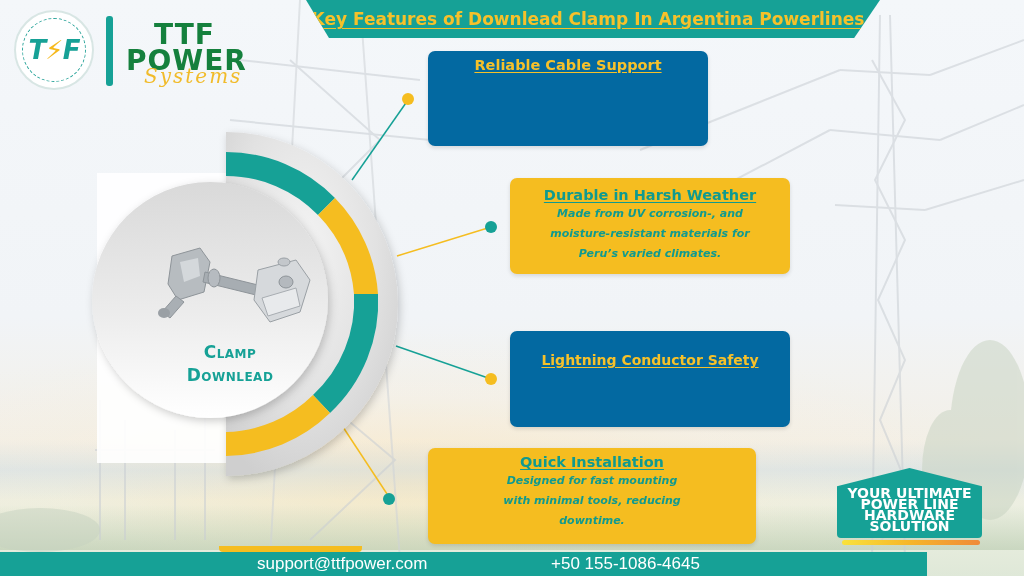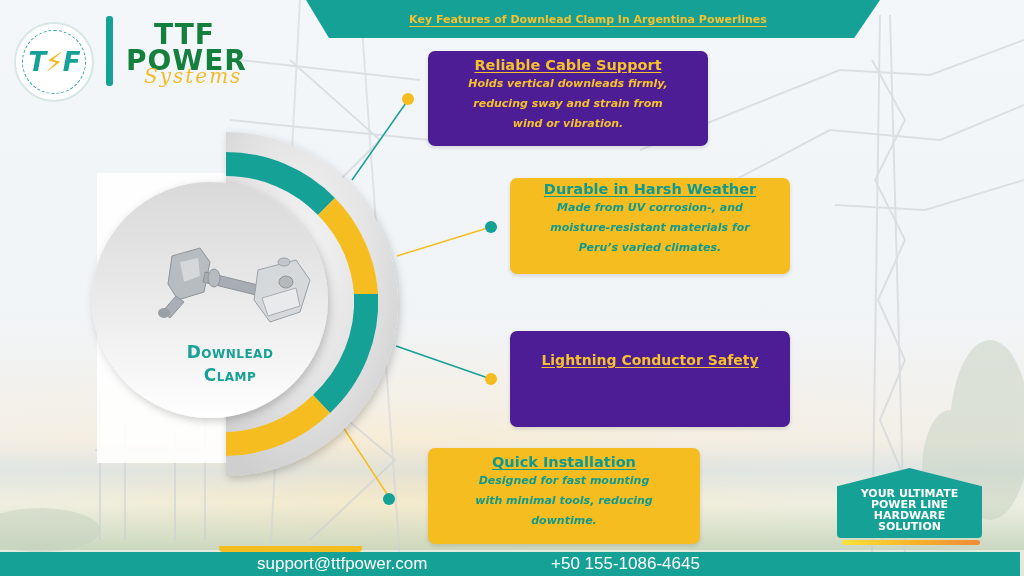--- a/index.html
+++ b/index.html
@@ -20,21 +20,21 @@
   }
   .bg-ground {
     position: absolute; left: 0; right: 0; top: 505px; height: 45px;
     background: linear-gradient(180deg, rgba(190,205,180,0) 0%, rgba(175,195,165,0.5) 100%);
   }
   svg.towers { position: absolute; inset: 0; }
 
   
   .logo { position: absolute; left: 14px; top: 10px; width: 240px; height: 80px; }
   .logo-badge {
-    position: absolute; left: 0; top: 12px; width: 80px; height: 80px; border-radius: 50%;
+    position: absolute; left: 0; top: 0; width: 80px; height: 80px; border-radius: 50%;
     background: #fff; border: 2px solid #d8e6e4;
     display: flex; align-items: center; justify-content: center;
   }
   .logo-badge-ring {
     position: absolute; inset: 6px; border-radius: 50%; border: 1px dashed #2aa49a;
   }
   .logo-mark { font-family: "DejaVu Sans", sans-serif; font-weight: bold; font-style: italic; font-size: 26px; color: #16a196; letter-spacing: -1px; position: relative; }
   .logo-mark .bolt { color: #f6b91c; }
   .logo-divider { position: absolute; left: 92px; top: 6px; width: 7px; height: 70px; background: #16a196; border-radius: 3px; }
   .logo-word1, .logo-word2 {
@@ -49,77 +49,77 @@
   }
 
   
   .title-banner {
     position: absolute; left: 306px; top: 0; width: 574px; height: 38px;
     background: #16a196;
     clip-path: polygon(0 0, 100% 0, 95.5% 100%, 4% 100%);
     display: flex; align-items: center; justify-content: center;
   }
   .title-text {
-    font-family: "DejaVu Sans", sans-serif; font-weight: bold; font-size: 11px;
+    font-family: "DejaVu Sans", sans-serif; font-weight: bold; font-size: 17px;
     color: #f6c12a; text-decoration: underline; text-underline-offset: 3px;
     margin-left: -10px;
   }
 
   
   .card {
     position: absolute; border-radius: 7px; text-align: center;
     box-shadow: 0 2px 4px rgba(0,0,0,0.12);
   }
-  .card.teal { background: #4c1d95; }
+  .card.teal { background: #0369a1; }
   .card.yellow { background: #f5bd20; }
   .card-title {
     font-family: "DejaVu Sans", sans-serif; font-weight: bold; font-size: 14.5px;
     text-decoration: underline; text-underline-offset: 2px; line-height: 18px; white-space: nowrap;
   }
   .card-body {
     font-family: "DejaVu Sans", sans-serif; font-weight: bold; font-style: italic;
     font-size: 11px; line-height: 20px; white-space: pre-line;
   }
   .card.teal .card-title, .card.teal .card-body { color: #f6c12a; }
   .card.yellow .card-title, .card.yellow .card-body { color: #109a8f; }
 
   #card1 { left: 428px; top: 51px; width: 280px; height: 95px; padding-top: 5px; }
-  #card2 { left: 510px; top: 178px; width: 280px; height: 96px; padding-top: 2px; }
+  #card2 { left: 510px; top: 178px; width: 280px; height: 96px; padding-top: 8px; }
   #card3 { left: 510px; top: 331px; width: 280px; height: 96px; padding-top: 20px; }
-  #card4 { left: 428px; top: 448px; width: 272px; height: 96px; padding-top: 5px; }
+  #card4 { left: 428px; top: 448px; width: 328px; height: 96px; padding-top: 5px; }
   #card3 .card-title { font-size: 14px; }
 
   
   .diagram { position: absolute; left: 0; top: 0; width: 520px; height: 576px; }
   .clamp-label {
     position: absolute; left: 145px; top: 341px; width: 170px; text-align: center;
     font-family: "DejaVu Sans", sans-serif; font-weight: bold; font-size: 17px; line-height: 23px;
     color: #16a196; letter-spacing: 0.5px; font-variant: small-caps;
   }
 
   
   .slogan {
     position: absolute; left: 837px; top: 468px; width: 145px; height: 70px;
     background: #16a196;
     clip-path: polygon(0 26%, 50% 0, 100% 26%, 100% 100%, 0 100%);
     border-radius: 4px;
     display: flex; align-items: flex-end; justify-content: center; padding-bottom: 6px;
   }
   .slogan-text {
-    font-family: "DejaVu Sans", sans-serif; font-weight: bold; font-size: 11px; line-height: 11px;
+    font-family: "DejaVu Sans", sans-serif; font-weight: bold; font-size: 14px; line-height: 11px;
     color: #fff; text-align: center; white-space: pre-line;
   }
   .slogan-bar {
     position: absolute; left: 842px; top: 540px; width: 138px; height: 5px; border-radius: 3px;
     background: linear-gradient(90deg, #f9e23a 0%, #f6b52a 50%, #ef8a3a 100%);
   }
 
   
   .footer {
-    position: absolute; left: 0; top: 552px; width: 1020px; height: 24px; background: #16a196;
+    position: absolute; left: 0; top: 552px; width: 927px; height: 24px; background: #16a196;
   }
   .footer-email, .footer-phone {
     position: absolute; top: 1px; font-family: "Liberation Sans", sans-serif; font-size: 17px;
     color: #fff; line-height: 22px;
   }
   .footer-email { left: 257px; }
   .footer-phone { left: 551px; }
   .footer-yellow-tab {
     position: absolute; left: 219px; top: 546px; width: 143px; height: 6px; background: #f5bd20;
     border-radius: 0 0 4px 4px;
@@ -226,30 +226,27 @@
       <path d="M205 272 L262 286 L260 296 L203 282 Z" fill="#a7adb2" stroke="#8e9499" stroke-width="1"></path>
       <ellipse cx="214" cy="278" rx="6" ry="9" fill="#b6bbc0" stroke="#8e9499" stroke-width="1"></ellipse>
 
       <path d="M258 270 L296 260 L310 280 L300 312 L270 322 L254 300 Z" fill="#d6d9dc" stroke="#9aa0a5" stroke-width="1"></path>
       <path d="M262 298 L296 288 L300 306 L268 316 Z" fill="#e8eaec" stroke="#a8adb2" stroke-width="1"></path>
       <ellipse cx="286" cy="282" rx="7" ry="6" fill="#b4b9be" stroke="#8e9499" stroke-width="1"></ellipse>
       <ellipse cx="284" cy="262" rx="6" ry="4" fill="#c3c7cb" stroke="#9aa0a5" stroke-width="1"></ellipse>
     </g>
   </svg>
   <div class="clamp-label">
+    <div>Clamp</div>
     <div>Downlead</div>
-    <div>Clamp</div>
   </div>
 </div>
 
 <div class="card teal" id="card1">
   <div class="card-title">Reliable Cable Support</div>
-  <div class="card-body">Holds vertical downleads firmly,
-reducing sway and strain from
-wind or vibration.</div>
 </div>
 
 <div class="card yellow" id="card2">
   <div class="card-title">Durable in Harsh Weather</div>
   <div class="card-body">Made from UV corrosion-, and
 moisture-resistant materials for
 Peru’s varied climates.</div>
 </div>
 
 <div class="card teal" id="card3">

